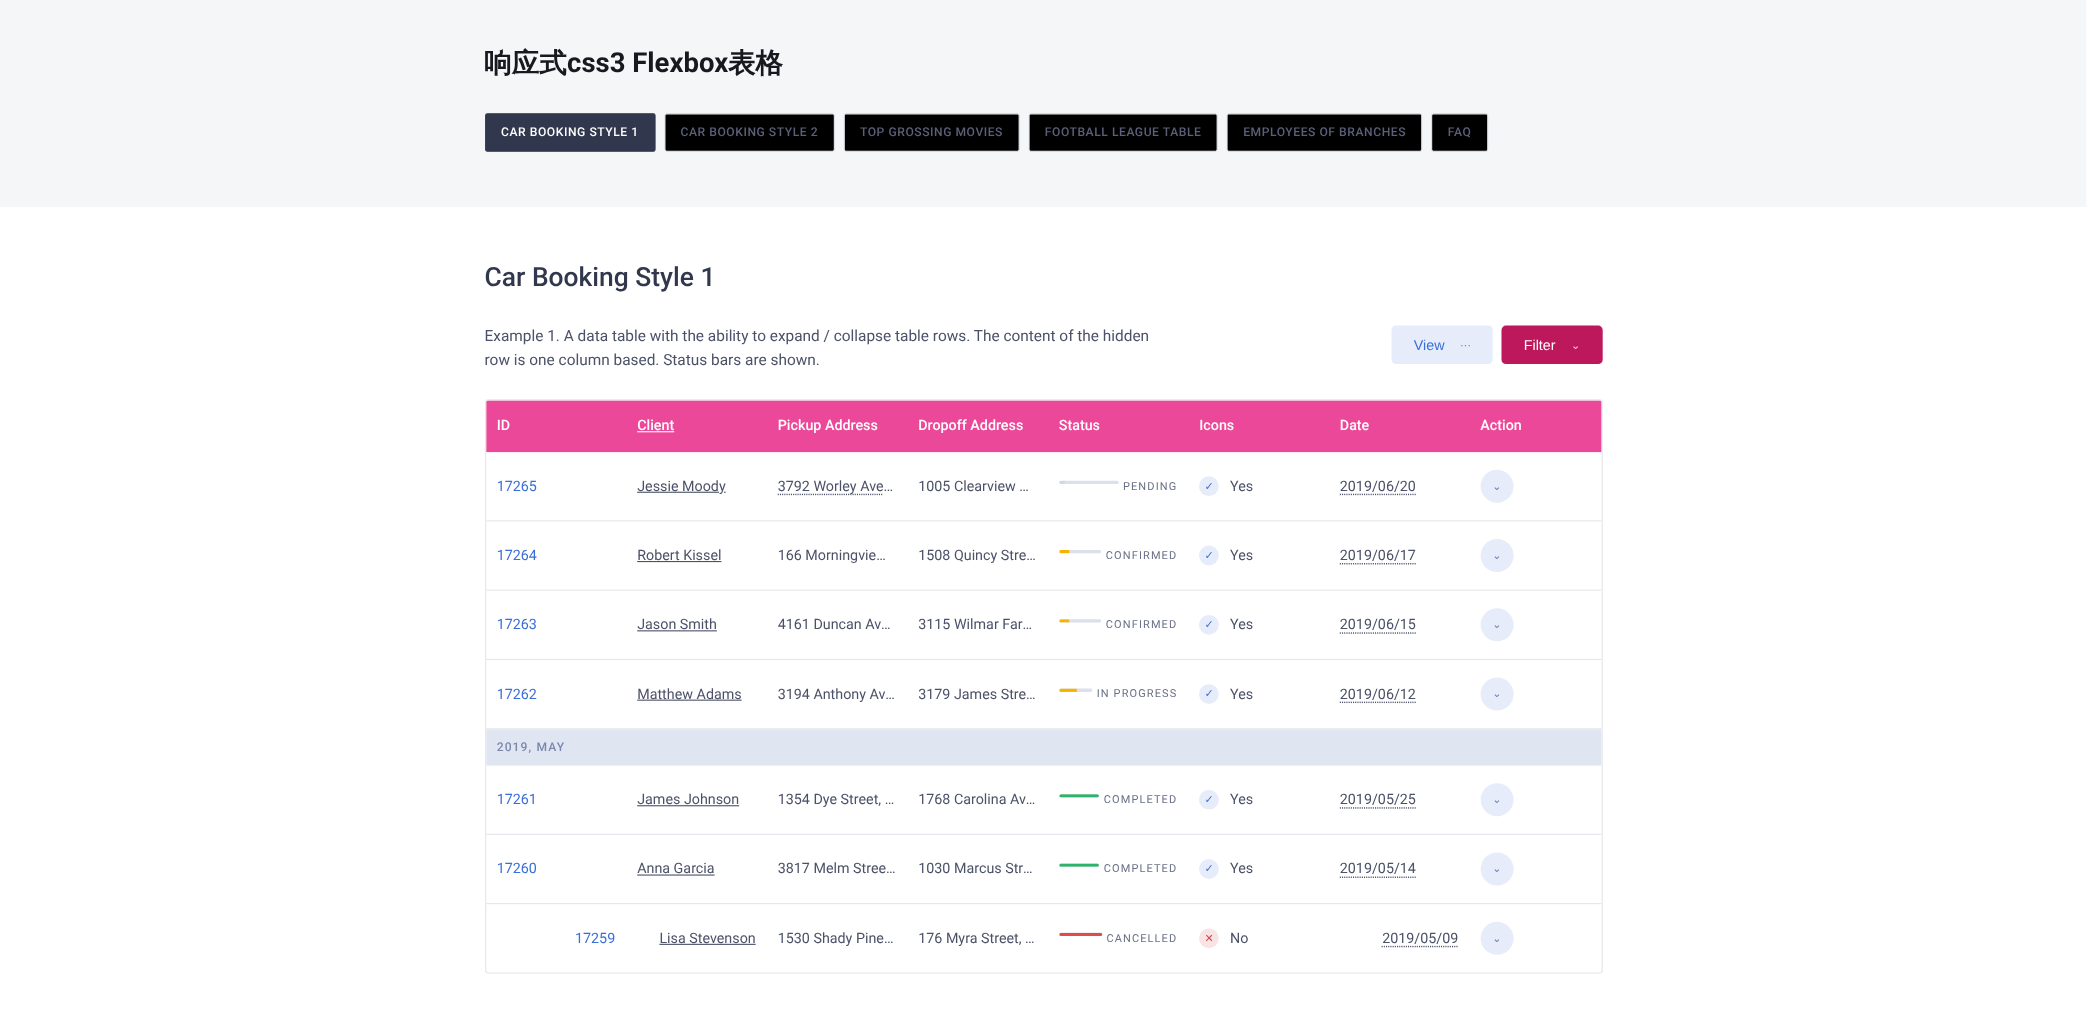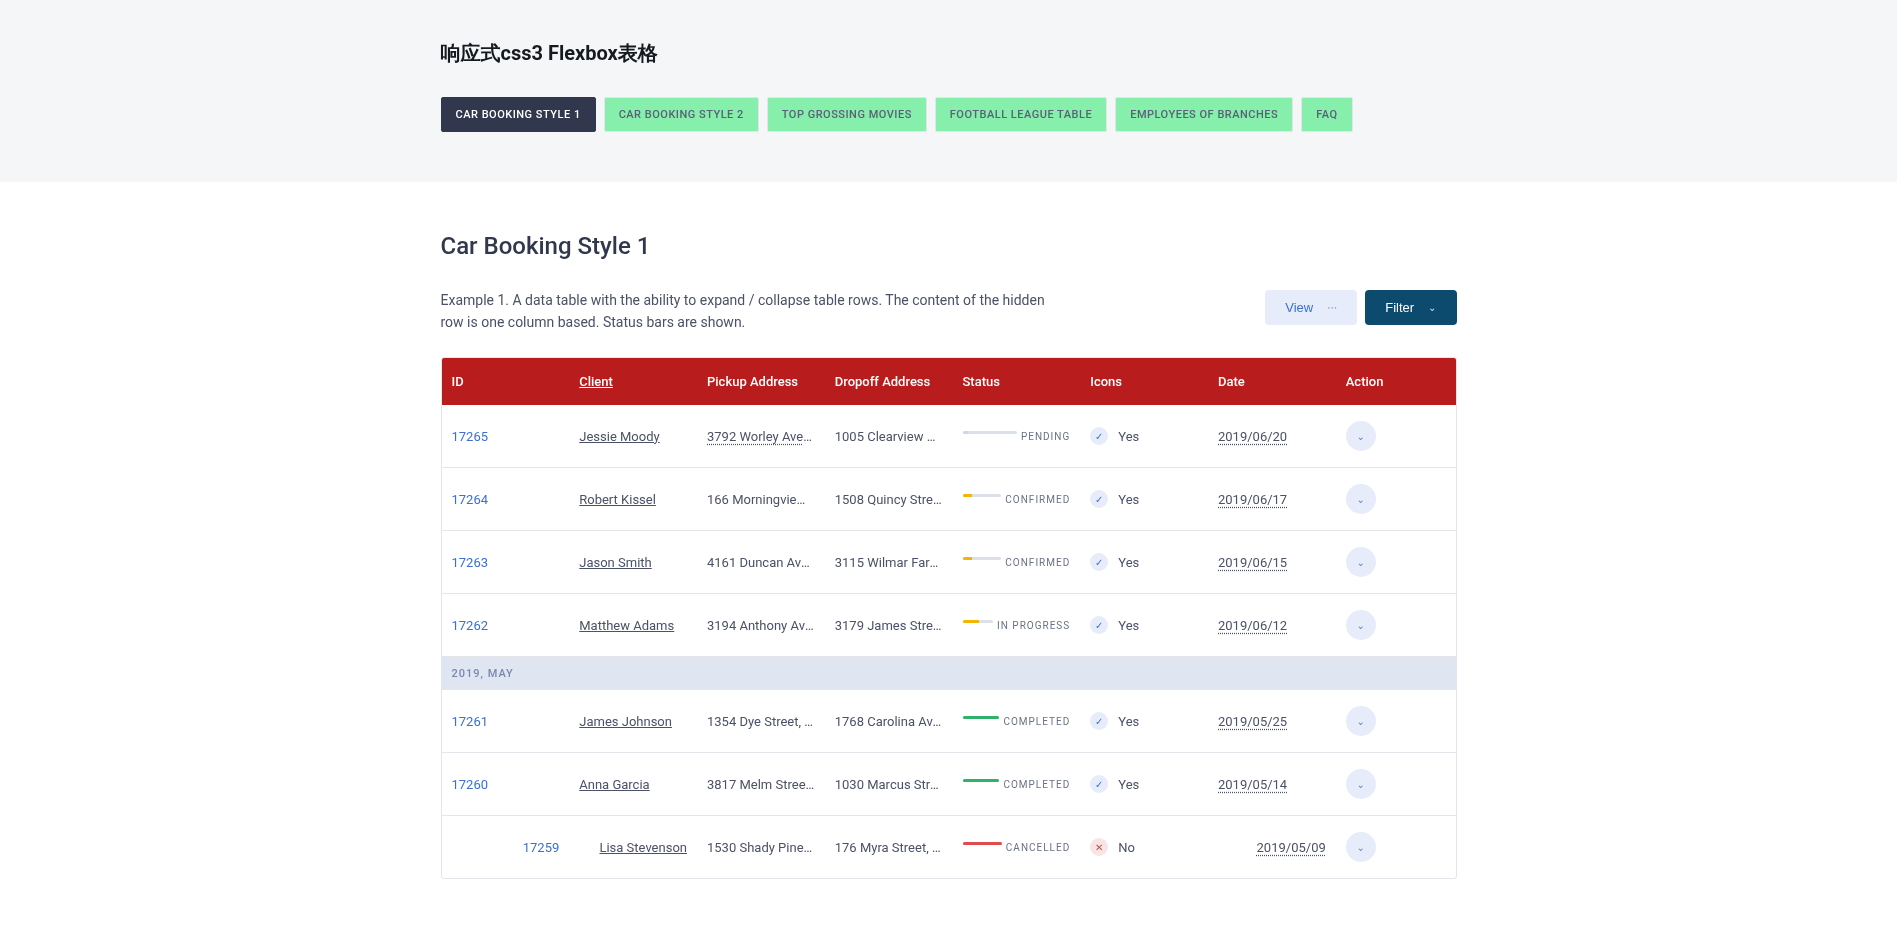--- a/index.html
+++ b/index.html
@@ -1,33 +1,33 @@
 <!DOCTYPE html>
 <html><head>
 <meta charset="utf-8">
 <style>
 * { box-sizing: border-box; margin: 0; padding: 0; }
 body { font-family: -apple-system, BlinkMacSystemFont, "Segoe UI", Roboto, Arial, sans-serif; color: #31374d; background: #fff; font-size: 14px; }
 .hero { background: #f5f6f8; padding: 40px 0 50px; }
 .container { width: 1016px; margin: 0 auto; }
-h1 { font-size: 20px; font-weight: 700; color: #161a1f; margin-bottom: 30px; }
+h1 { font-size: 25px; font-weight: 700; color: #161a1f; margin-bottom: 30px; }
 .tabs { display: flex; gap: 8px; flex-wrap: wrap; }
-.tab { padding: 10px 14px; border: 1px solid #e3e5ea; background: #86efac; font-size: 11px; letter-spacing: 0.5px; color: #5a6077; cursor: pointer; border-radius: 2px; font-weight: 500; }
+.tab { padding: 10px 14px; border: 1px solid #e3e5ea; background: #000000; font-size: 11px; letter-spacing: 0.5px; color: #5a6077; cursor: pointer; border-radius: 2px; font-weight: 500; }
 .tab.active { background: #31374d; color: #fff; border-color: #31374d; }
 .main { padding: 50px 0; }
 h2 { font-size: 24px; font-weight: 500; color: #31374d; margin-bottom: 30px; }
 .subrow { display: flex; justify-content: space-between; align-items: flex-start; margin-bottom: 24px; gap: 43px; }
 .desc { color: #4b5167; line-height: 1.55; max-width: 610px; }
 .controls { display: flex; gap: 8px; }
 .btn { padding: 10px 20px; border-radius: 4px; font-size: 13px; cursor: pointer; border: none; display: flex; align-items: center; gap: 14px; }
 .btn-view { background: #e6ecf9; color: #3a6fd8; }
-.btn-filter { background: #0c4a6e; color: #fff; }
+.btn-filter { background: #be185d; color: #fff; }
 .chev { font-size: 10px; opacity: 0.8; }
 .table { border: 1px solid #e3e5ea; border-radius: 3px; overflow: hidden; }
-.thead { display: flex; background: #b91c1c; color: #fff; }
+.thead { display: flex; background: #ec4899; color: #fff; }
 .th, .td { padding: 16px 10px; white-space: nowrap; overflow: hidden; text-overflow: ellipsis; }
 .th { font-size: 13px; font-weight: 500; }
 .c-id     { width: 128px; }
 .c-client { width: 128px; text-decoration: underline; }
 .c-pick   { width: 128px; }
 .c-drop   { width: 128px; }
 .c-status { width: 128px; }
 .c-icons  { width: 128px; }
 .c-date   { width: 128px; }
 .c-action { width: 120px; }

